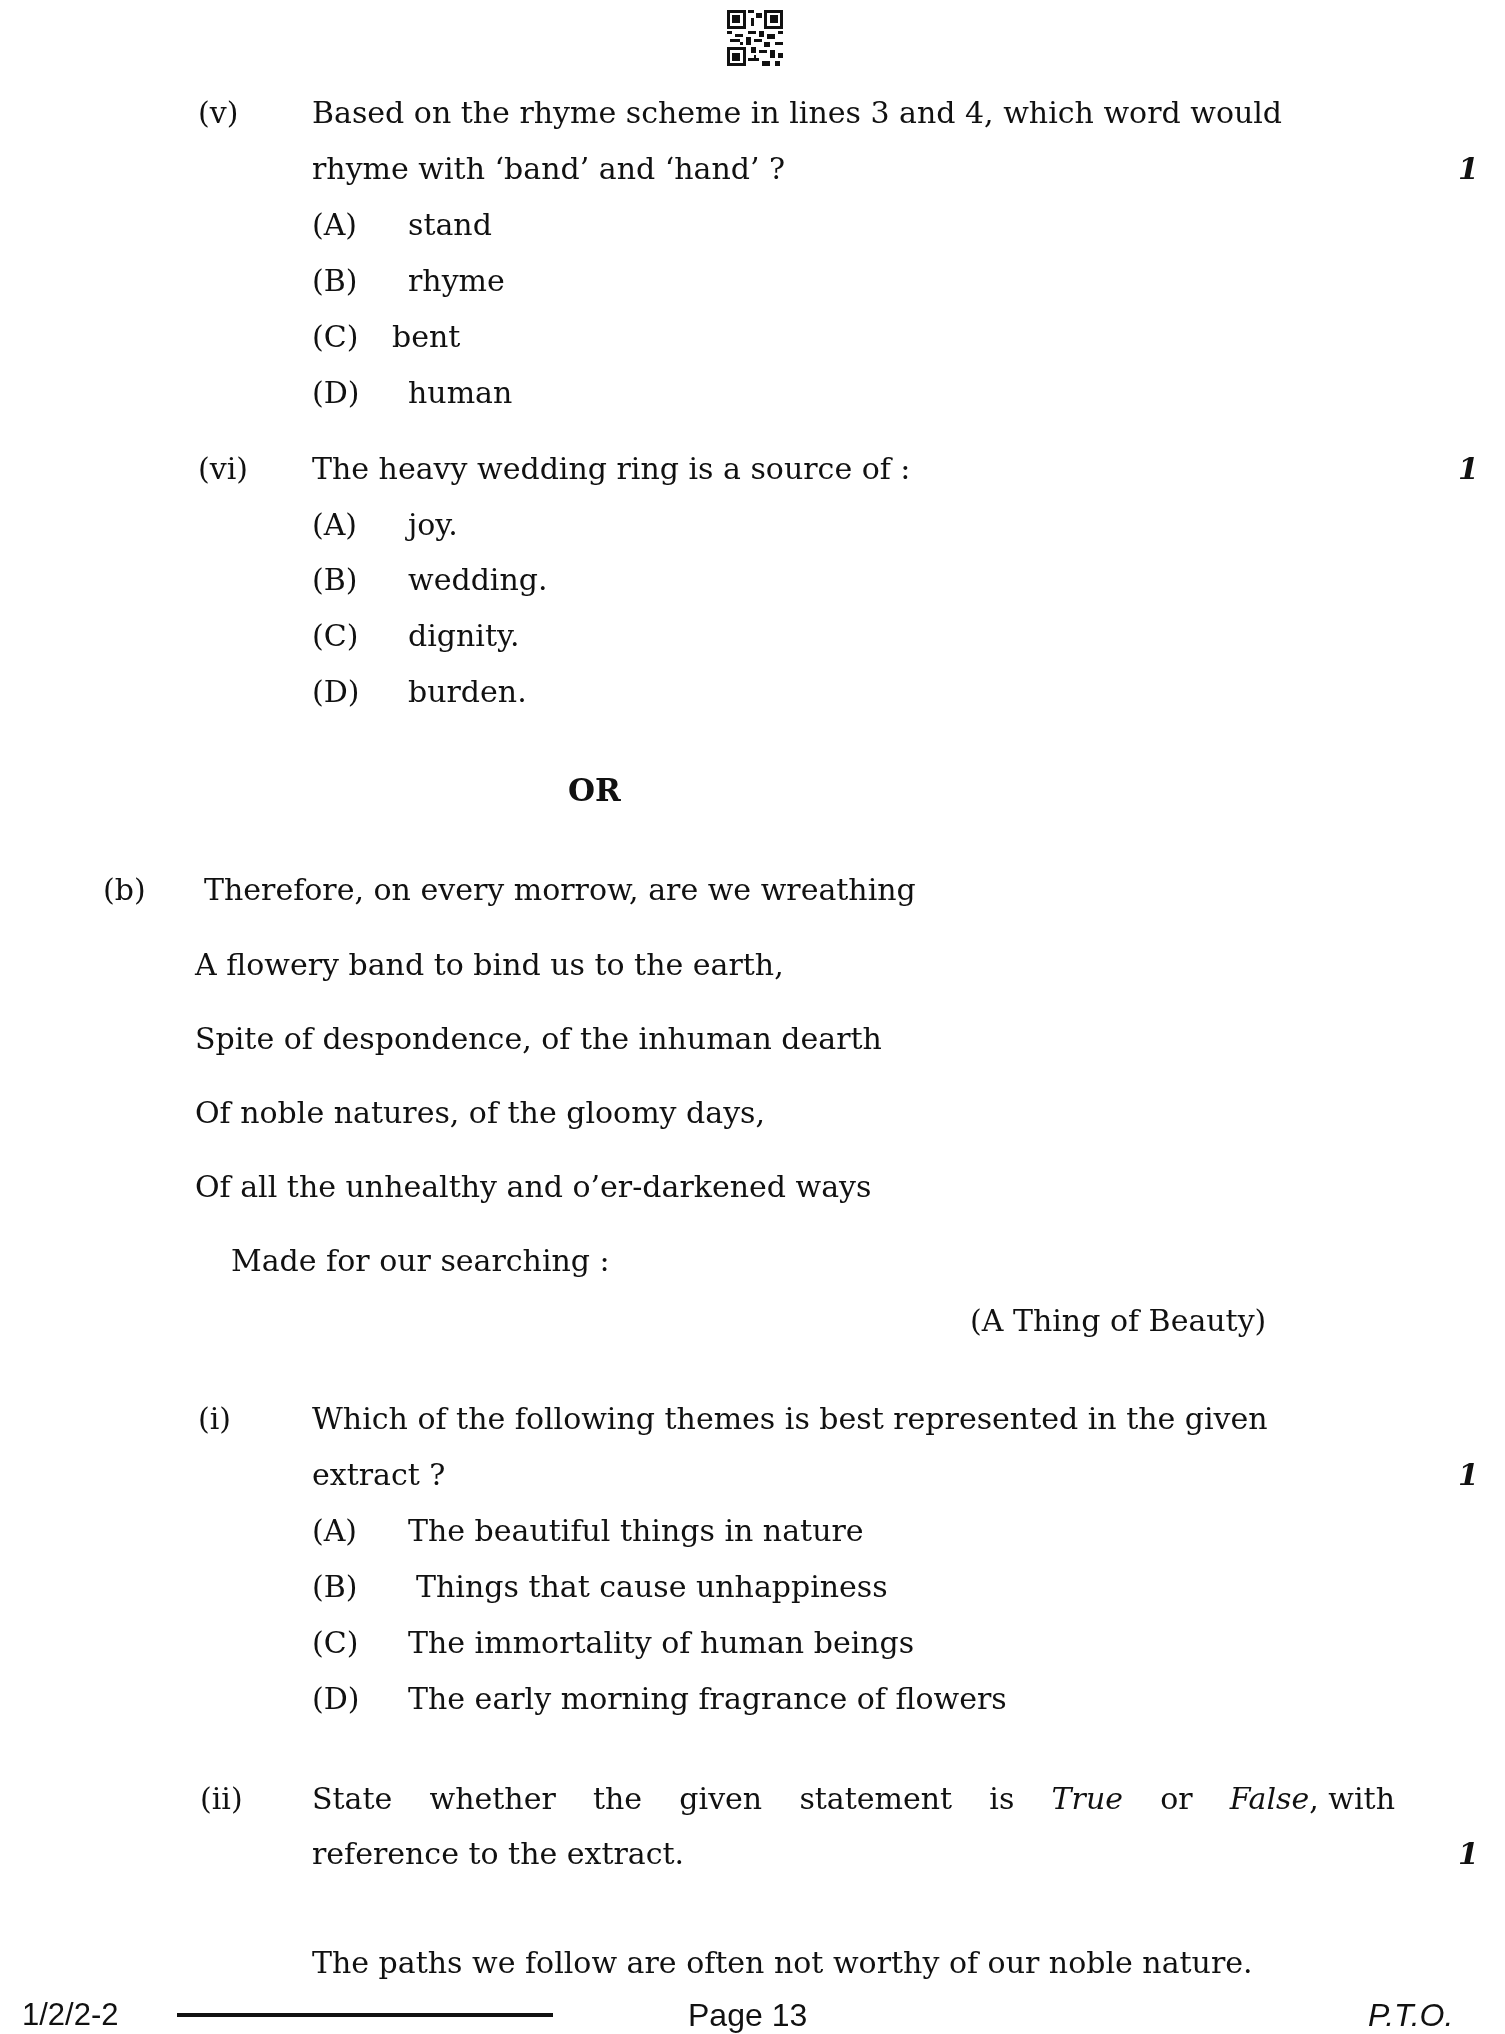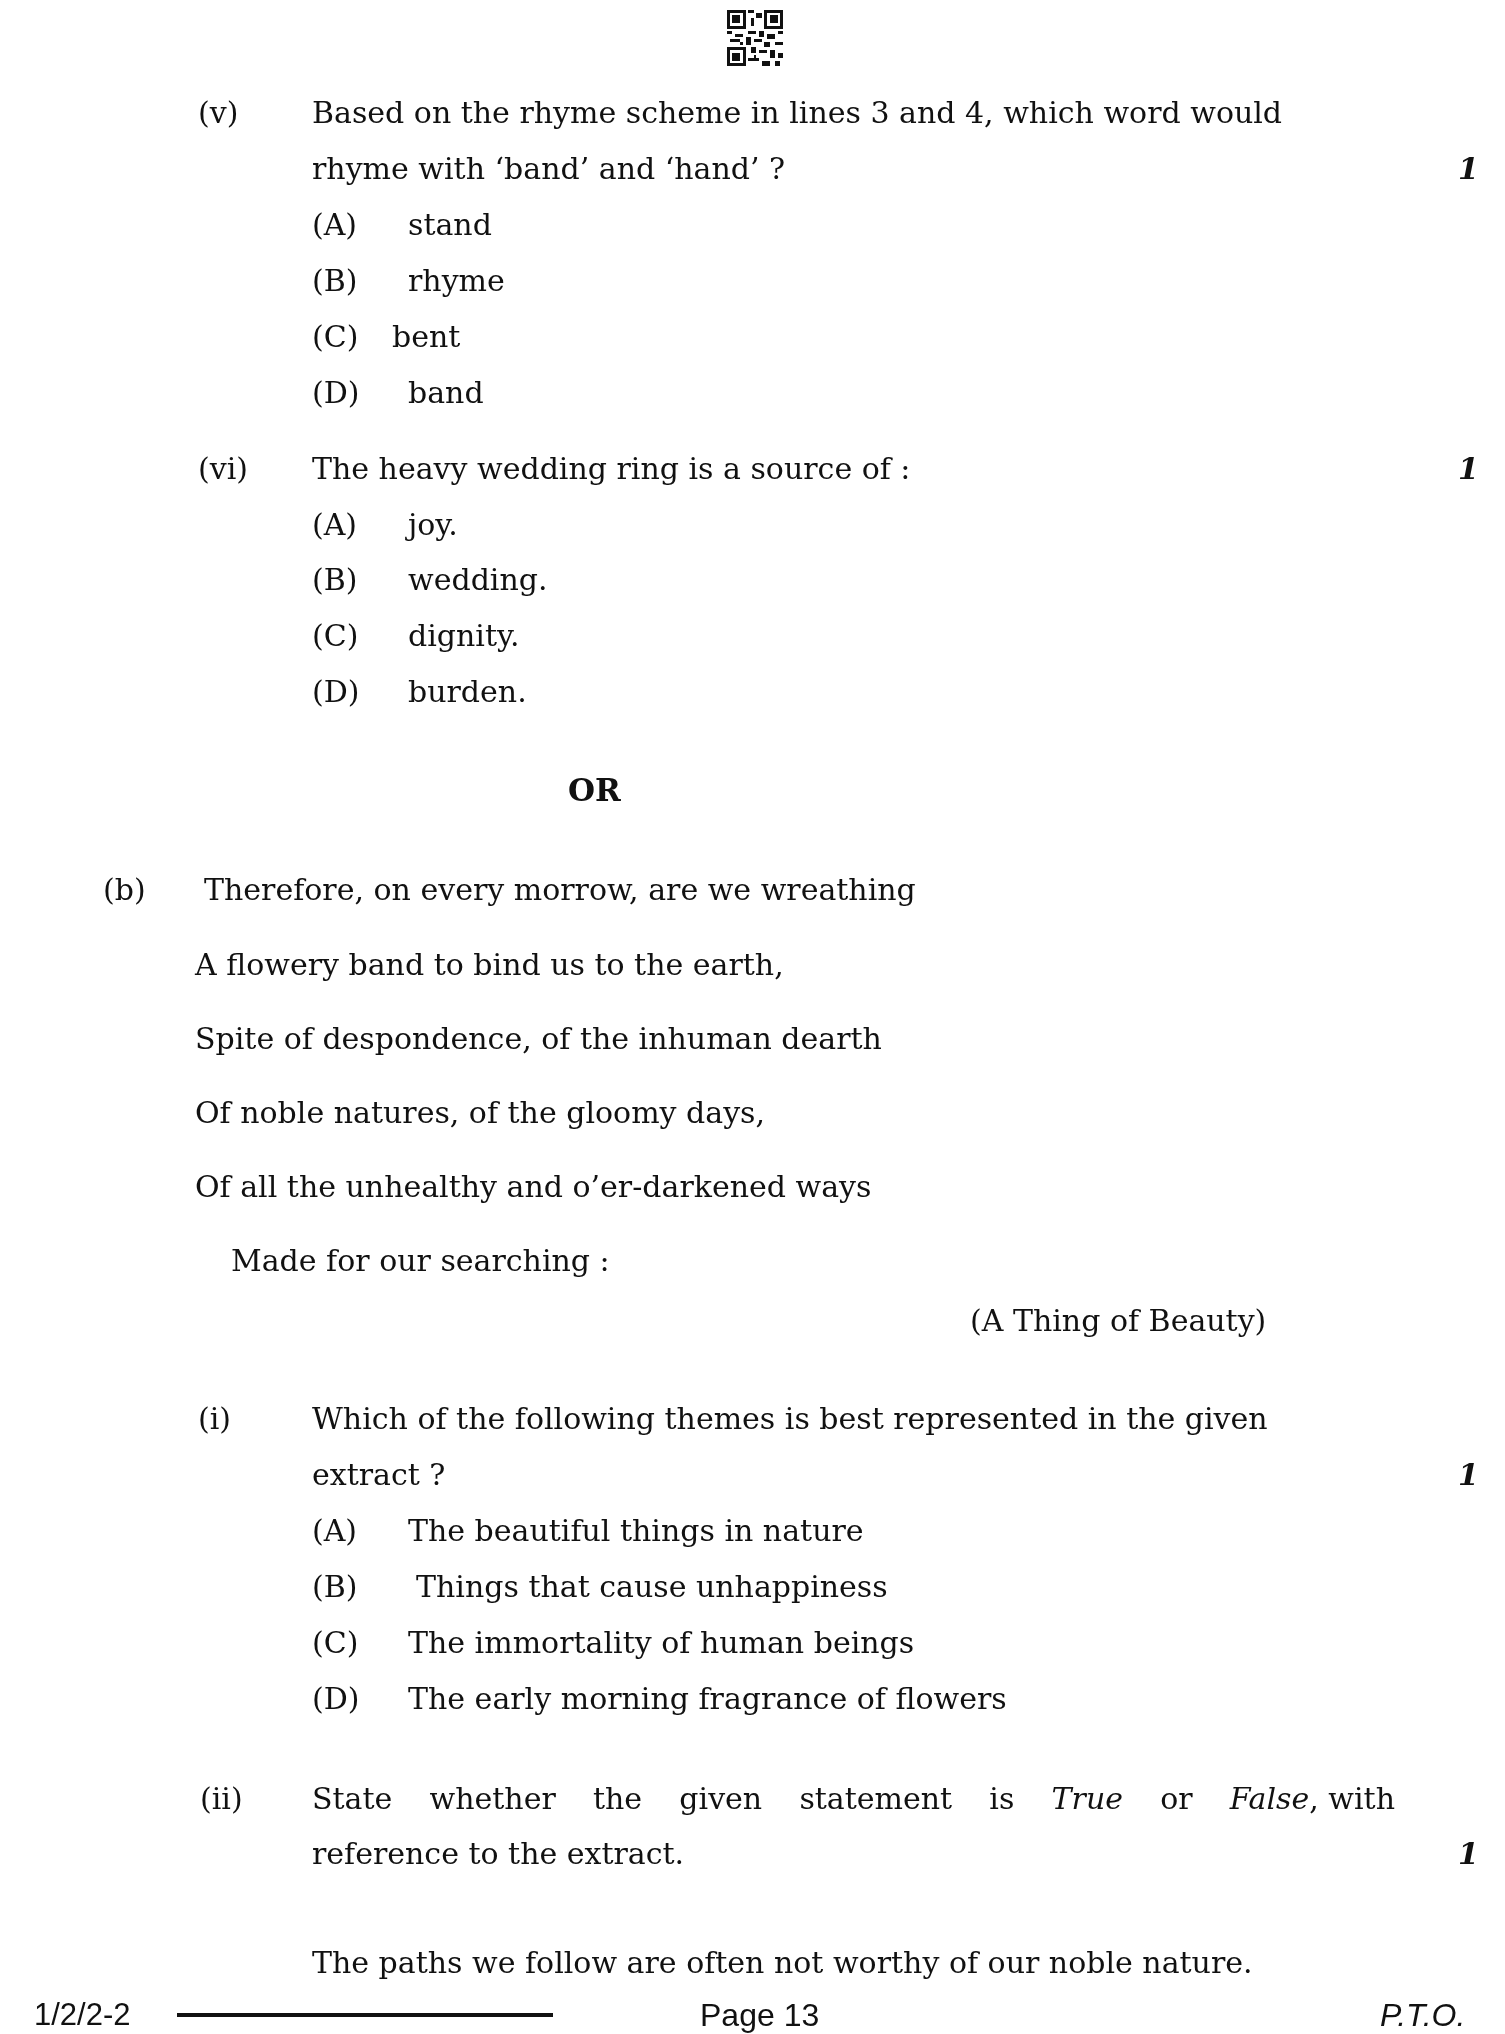--- a/index.html
+++ b/index.html
@@ -8,21 +8,21 @@
     font-family: "DejaVu Serif", "Liberation Serif", serif;
     color: #111111;
   }
   .abs { position: absolute; white-space: nowrap; }
   .t { font-size: 30px; line-height: 40px; }
   .num { font-style: italic; font-weight: bold; font-size: 30px; line-height: 40px; }
   .or { font-weight: bold; font-size: 31px; line-height: 40px; }
   .justify { display: flex; justify-content: space-between; width: 1083px; }
   .justify span { white-space: nowrap; }
   .it { font-style: italic; }
-  .footer { font-family: "Liberation Sans", "DejaVu Sans", sans-serif; font-size: 32px; line-height: 40px; margin-left: 12px; }
+  .footer { font-family: "Liberation Sans", "DejaVu Sans", sans-serif; font-size: 32px; line-height: 40px; }
   .footer-code { font-family: "Liberation Sans", sans-serif; font-size: 31px; }
   .rule { position: absolute; height: 4px; background: #111111; }
   #qr { position: absolute; left: 727px; top: 10px; width: 56px; height: 56px; }
 </style>
 </head>
 <body>
 
 <svg id="qr" viewBox="0 0 21 21" shape-rendering="crispEdges">
   <rect width="21" height="21" fill="#fff"></rect>
   <g fill="#111">
@@ -68,21 +68,21 @@
   <span class="abs num" style="left:1458px; top:149px;">1</span>
 
   <div>
     <span class="abs t" style="left:312px; top:205px;">(A)</span>
     <span class="abs t" style="left:408px; top:205px;">stand</span>
     <span class="abs t" style="left:312px; top:261px;">(B)</span>
     <span class="abs t" style="left:408px; top:261px;">rhyme</span>
     <span class="abs t" style="left:312px; top:317px;">(C)</span>
     <span class="abs t" style="left:392px; top:317px;">bent</span>
     <span class="abs t" style="left:312px; top:373px;">(D)</span>
-    <span class="abs t" style="left:408px; top:373px;">band</span>
+    <span class="abs t" style="left:408px; top:373px;">human</span>
   </div>
 </section>
 
 <section>
   <span class="abs t" style="left:198px; top:449px;">(vi)</span>
   <span class="abs t" style="left:312px; top:449px;">The heavy wedding ring is a source of :</span>
   <span class="abs num" style="left:1458px; top:449px;">1</span>
 
   <div>
     <span class="abs t" style="left:312px; top:505px;">(A)</span>

